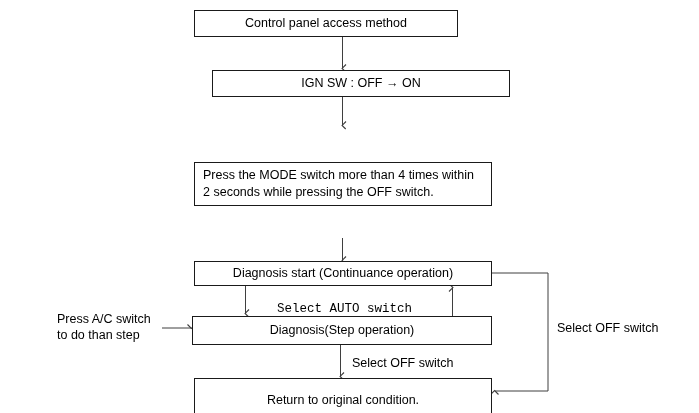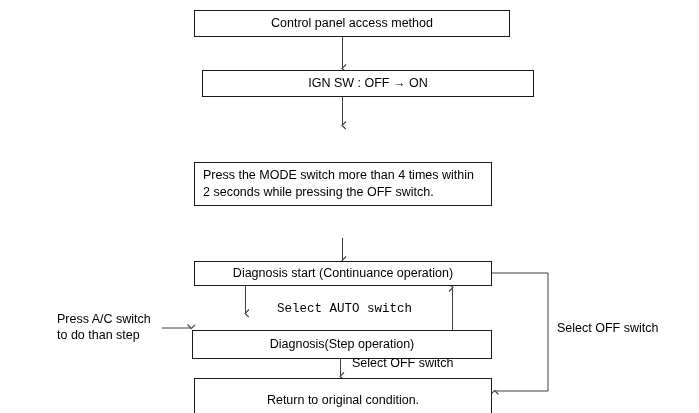--- a/index.html
+++ b/index.html
@@ -80,31 +80,31 @@
 
     <line x1="452.5" y1="344" x2="452.5" y2="288" stroke="#3f3f3f" stroke-width="1" marker-end="url(#vhead)"></line>
 
     <line x1="340.5" y1="345" x2="340.5" y2="376" stroke="#3f3f3f" stroke-width="1" marker-end="url(#vhead)"></line>
 
     <path d="M 492 273 L 548 273 L 548 391 L 495 391" fill="none" stroke="#3f3f3f" stroke-width="1" marker-end="url(#vhead)"></path>
 
     <line x1="162" y1="328" x2="191" y2="328" stroke="#3f3f3f" stroke-width="1" marker-end="url(#vhead)"></line>
   </svg>
 
-  <div class="node" style="left:194px; top:10px; width:316px; height:27px;">Control panel access method</div>
+  <div class="node" style="left:194px; top:10px; width:264px; height:27px;">Control panel access method</div>
 
-  <div class="node" style="left:202px; top:70px; width:332px; height:27px;">IGN SW : OFF → ON</div>
+  <div class="node" style="left:212px; top:70px; width:298px; height:27px;">IGN SW : OFF → ON</div>
 
   <div class="node left-align" style="left:194px; top:126px; width:298px; height:44px;">Press the MODE switch more than 4 times within
 2 seconds while pressing the OFF switch.</div>
 
 
   <div class="node" style="left:194px; top:261px; width:298px; height:25px;">Diagnosis start (Continuance operation)</div>
 
-  <div class="node" style="left:192px; top:316px; width:300px; height:29px;margin-top:14px;">Diagnosis(Step operation)</div>
+  <div class="node" style="left:192px; top:316px; width:300px; height:29px;">Diagnosis(Step operation)</div>
 
   <div class="node" style="left:194px; top:378px; width:298px; height:45px;">Return to original condition.</div>
 
   <div class="label" style="left:277px; top:301px;font-family:Liberation Mono, monospace;">Select AUTO switch</div>
 
   <div class="label" style="left:352px; top:355px;">Select OFF switch</div>
 
   <div class="label" style="left:557px; top:320px;">Select OFF switch</div>
 
   <div class="label" style="left:57px; top:311px;">Press A/C switch

